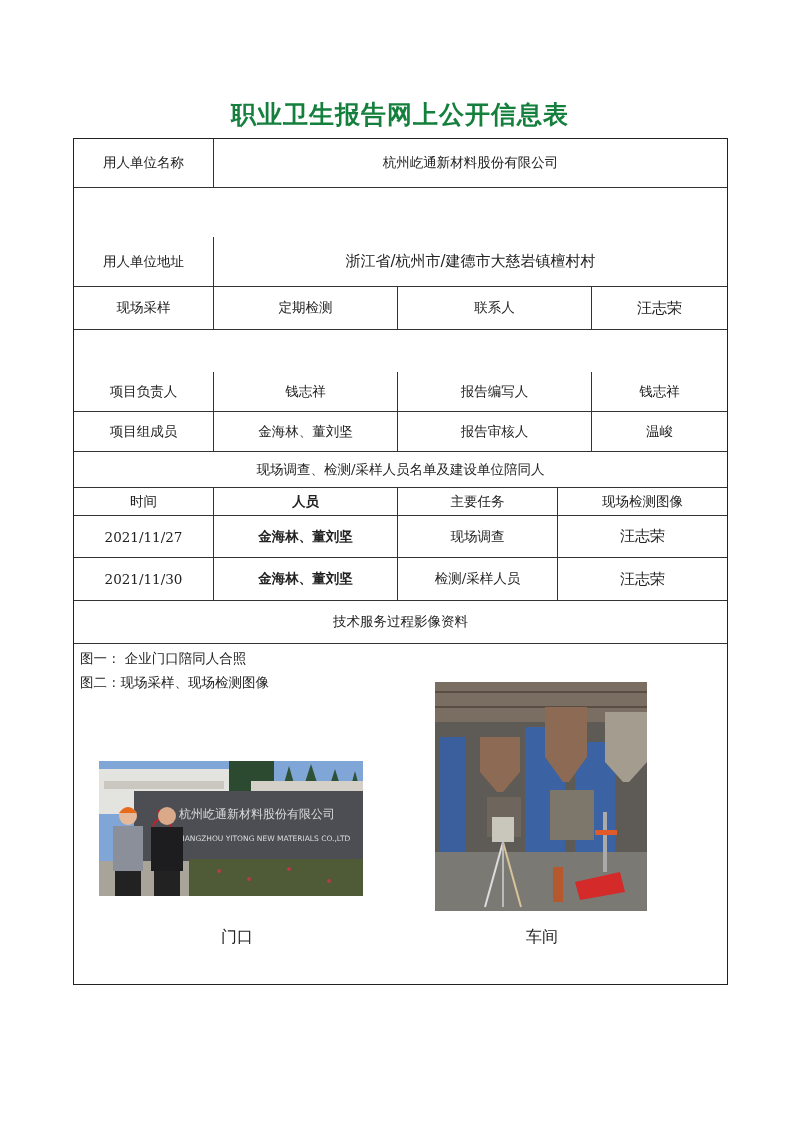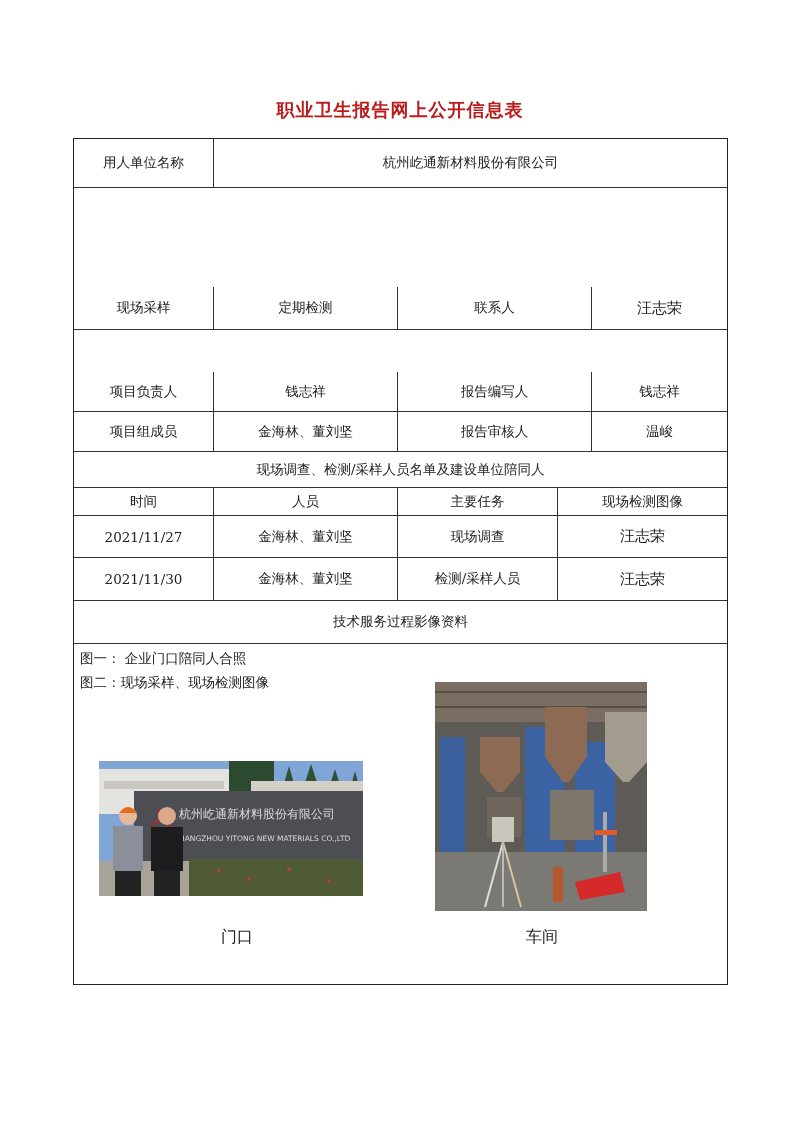--- a/index.html
+++ b/index.html
@@ -1,48 +1,52 @@
 <!DOCTYPE html>
 <html><head>
 <meta charset="utf-8">
 <style>
   html, body { margin: 0; padding: 0; background: #ffffff; }
   body { width: 800px; height: 1131px; position: relative; overflow: hidden;
          font-family: "DejaVu Serif", "Liberation Serif", serif; color: #222; }
   .title { position: absolute; top: 98px; left: 0; width: 800px; text-align: center;
-           font-size: 18px; font-weight: bold; letter-spacing: 1px; color: #b91c1c;
+           font-size: 25px; font-weight: bold; letter-spacing: 1px; color: #15803d;
            font-family: "DejaVu Sans", "Liberation Sans", sans-serif; }
   .tbl { position: absolute; left: 73px; top: 138px; width: 655px; height: 847px;
          border: 1.5px solid #222; box-sizing: border-box; }
   .row { position: absolute; left: 0; width: 100%; border-bottom: 1.2px solid #333; box-sizing: border-box; display: flex; }
   .cell { height: 100%; display: flex; align-items: center; justify-content: center;
           font-size: 13.5px; box-sizing: border-box; border-right: 1.2px solid #333; text-align: center; }
   .cell:last-child { border-right: none; }
   .big { font-size: 15px; font-family: "DejaVu Sans", "Liberation Sans", sans-serif; }
   .c1 { width: 140px; } .c2 { width: 184px; } .c3 { width: 194px; } .c4 { flex: 1; }
-  .t1 { width: 140px; } .t2 { width: 184px; } .t3 { width: 160px; } .t4 { flex: 1; }
+  .t1 { width: 140px; } .t2 { width: 184px; font-weight: bold; } .t3 { width: 160px; } .t4 { flex: 1; }
   .full { width: 100%; }
   .photos { position: absolute; left: 0; top: 505px; width: 100%; height: 340px; }
   .caption { position: absolute; left: 6px; font-size: 13.5px; }
   .photo { position: absolute; overflow: hidden; }
   .photo-label { position: absolute; font-size: 16px; }
 </style>
 </head>
 <body>
 
 <div class="title">职业卫生报告网上公开信息表</div>
 
 <div class="tbl">
 
   <div class="row" style="top:0;height:49px;">
     <div class="cell c1">用人单位名称</div>
     <div class="cell" style="flex:1;">杭州屹通新材料股份有限公司</div>
   </div>
 
 
+  <div class="row" style="top:98px;height:50px;">
+    <div class="cell c1">用人单位地址</div>
+    <div class="cell big" style="flex:1;">浙江省/杭州市/建德市大慈岩镇檀村村</div>
+  </div>
 
   <div class="row" style="top:148px;height:43px;">
     <div class="cell c1">现场采样</div>
     <div class="cell c2">定期检测</div>
     <div class="cell c3">联系人</div>
     <div class="cell c4 big">汪志荣</div>
   </div>
 
 
   <div class="row" style="top:233px;height:40px;">

